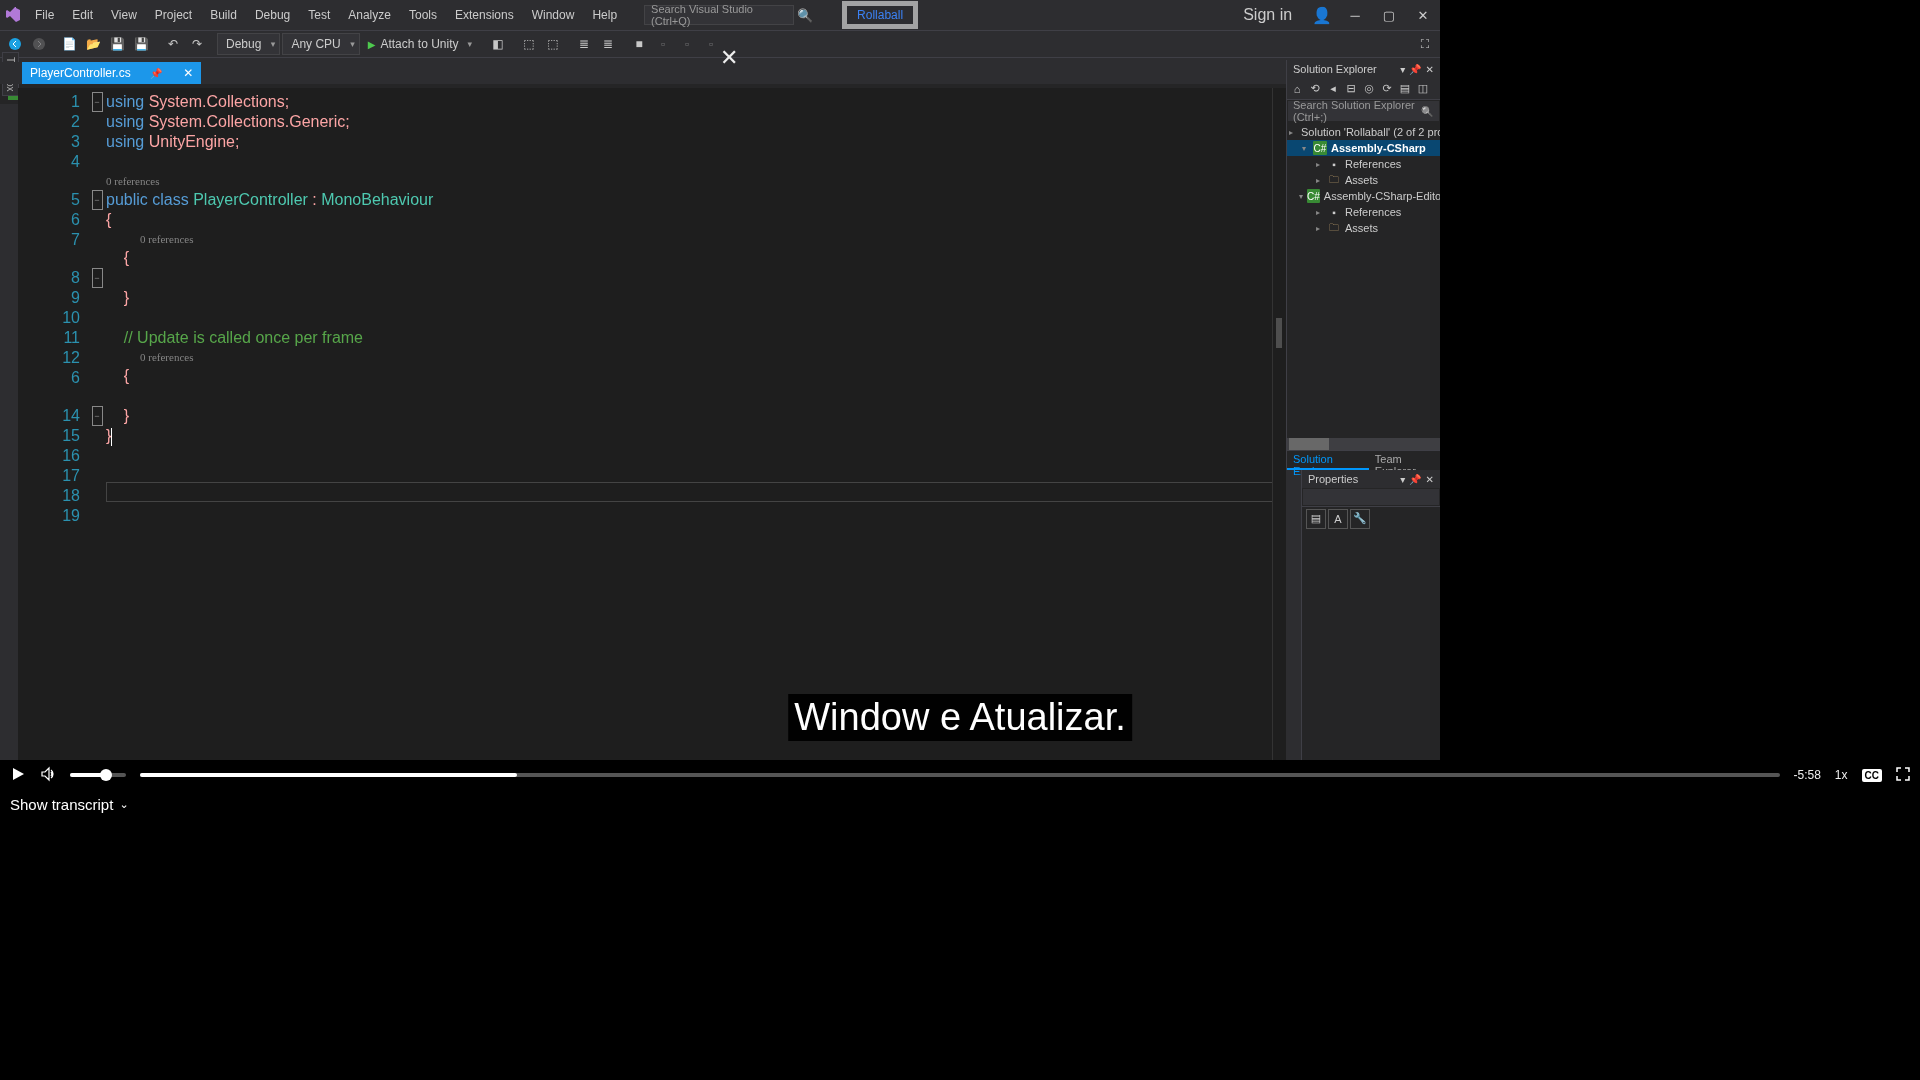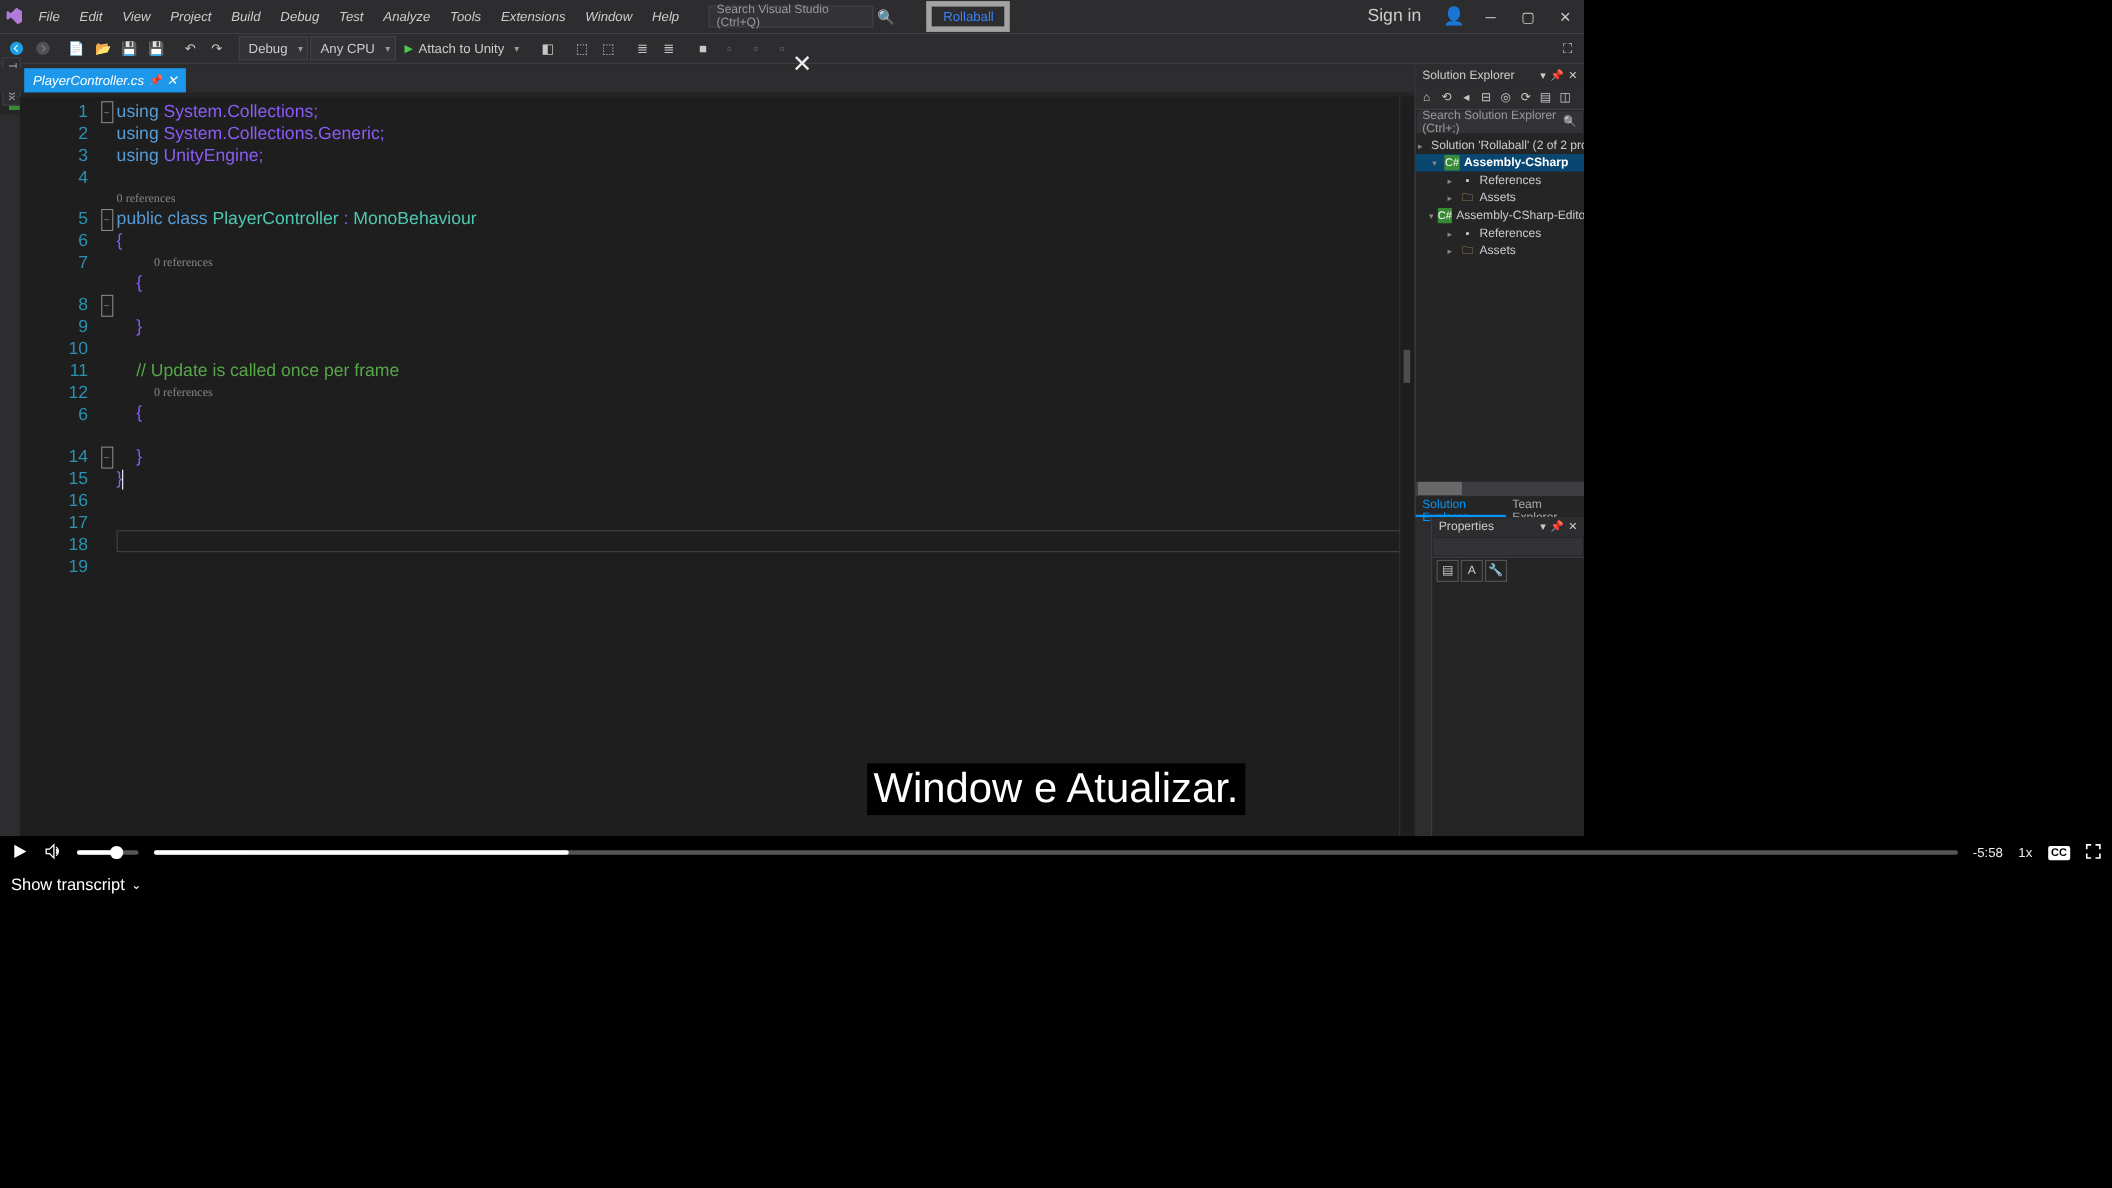--- a/index.html
+++ b/index.html
@@ -5,21 +5,21 @@
 * { margin: 0; padding: 0; box-sizing: border-box; font-family: "Segoe UI", Arial, sans-serif; }
 html, body { width: 1920px; height: 1080px; background: #000; color: #ccc; overflow: hidden; }
 
 
 .vs-window { position: absolute; left: 0; top: 0; width: 1440px; height: 760px; background: #2d2d30; }
 
 
 .title-bar { height: 30px; display: flex; align-items: center; background: #2d2d30; font-size: 12px; color: #ccc; }
 .title-bar .vs-logo { width: 26px; height: 30px; display: flex; align-items: center; justify-content: center; }
 .title-bar .vs-logo svg { width: 16px; height: 16px; }
-.title-bar .menu { display: flex; gap: 0; font-style: italic; }
+.title-bar .menu { display: flex; gap: 0; }
 .title-bar .menu span { padding: 0 9px; line-height: 30px; cursor: default; }
 .title-bar .search-box { margin-left: 18px; width: 150px; height: 20px; background: #333337; border: 1px solid #434346; display: flex; align-items: center; padding: 0 6px; font-size: 11px; color: #999; }
 .title-bar .search-go { width: 22px; height: 20px; display: flex; align-items: center; justify-content: center; color: #ccc; font-size: 13px; }
 .title-bar .solution-name { margin-left: 26px; padding: 2px 10px; border: 5px solid #a3a3a3; color: #3b82f6; font-size: 12px; }
 .title-bar .spacer { flex: 1; }
 .title-bar .signin { margin-right: 6px; display: flex; align-items: center; gap: 20px; font-size: 16px; }
 .title-bar .win-controls { display: flex; }
 .title-bar .win-controls div { width: 34px; height: 24px; display: flex; align-items: center; justify-content: center; font-size: 13px; }
 
 
@@ -32,21 +32,21 @@
 .tb-attach .tri { color: #4ec94e; font-size: 10px; }
 .tb-attach::after { content: "▾"; margin-left: 4px; font-size: 9px; color: #999; }
 .tb-right { margin-left: auto; }
 
 
 .overlay-close { position: absolute; left: 720px; top: 45px; font-size: 22px; color: #eee; font-weight: 300; }
 
 
 .doc-tabs { margin-top: 4px; height: 22px; background: #2d2d30; display: flex; align-items: flex-end; padding-left: 22px; position: relative; }
 .side-tab { position: absolute; left: 2px; top: 52px; writing-mode: vertical-rl; font-size: 10px; color: #aaa; padding: 4px 2px; background: #2d2d30; border: 1px solid #3f3f46; }
-.doc-tab { height: 22px; background: #1c97ea; color: #fff; padding: 0 8px; display: flex; align-items: center; font-size: 12px; gap: 4px; font-style: italic; }
+.doc-tab { height: 22px; background: #1c97ea; color: #fff; padding: 0 8px; display: flex; align-items: center; font-size: 12px; gap: 20px; }
 .doc-tab .pin { font-size: 10px; }
 .doc-tab .close { font-size: 12px; }
 
 
 .nav-bar { height: 20px; background: #252526; display: flex; align-items: center; font-size: 11px; color: #ccc; }
 .nav-combo { flex: 1; border-right: 1px solid #3f3f46; padding: 0 8px; display: flex; align-items: center; gap: 4px; }
 .nav-combo:last-child { flex: 0 0 420px; }
 .nav-icon { width: 12px; height: 12px; display: inline-flex; }
 
 
@@ -55,21 +55,21 @@
 .gutter div { height: 20px; }
 .fold-col { width: 18px; padding-top: 4px; }
 .fold-col div { height: 20px; display: flex; align-items: center; justify-content: center; }
 .fold-box { width: 11px; height: 11px; border: 1px solid #888; color: #888; font-size: 9px; line-height: 9px; text-align: center; }
 .code { flex: 1; padding-top: 4px; position: relative; }
 .code .line { height: 20px; white-space: pre; }
 .kw { color: #569cd6; }
 .typ { color: #4ec9b0; }
 .cm { color: #57a64a; }
 .meth { color: #dcdcaa; }
-.pln { color: #8b5cf6; }
+.pln { color: #fca5a5; }
 .codelens { font-size: 11px; color: #858585; height: 18px; line-height: 18px; font-family: "Segoe UI"; }
 .caret-line { position: absolute; left: 0; right: 0; height: 20px; border: 1px solid #444; box-sizing: border-box; }
 .caret { display: inline-block; width: 1px; height: 18px; background: #fff; vertical-align: middle; }
 .annot-bar { position: absolute; right: 154px; top: 88px; width: 14px; bottom: 0; background: #1e1e1e; border-left: 1px solid #333; }
 .annot-bar div { position: absolute; left: 3px; width: 6px; height: 30px; background: #4e4e4e; }
 
 
 .sol-panel { position: absolute; right: 0; top: 60px; width: 154px; bottom: 290px; background: #252526; border-left: 1px solid #3f3f46; display: flex; flex-direction: column; font-size: 11px; }
 .panel-title { height: 18px; background: #2d2d30; color: #ccc; padding: 0 6px; display: flex; align-items: center; justify-content: space-between; }
 .panel-title .ctrls { display: flex; gap: 4px; font-size: 10px; }

